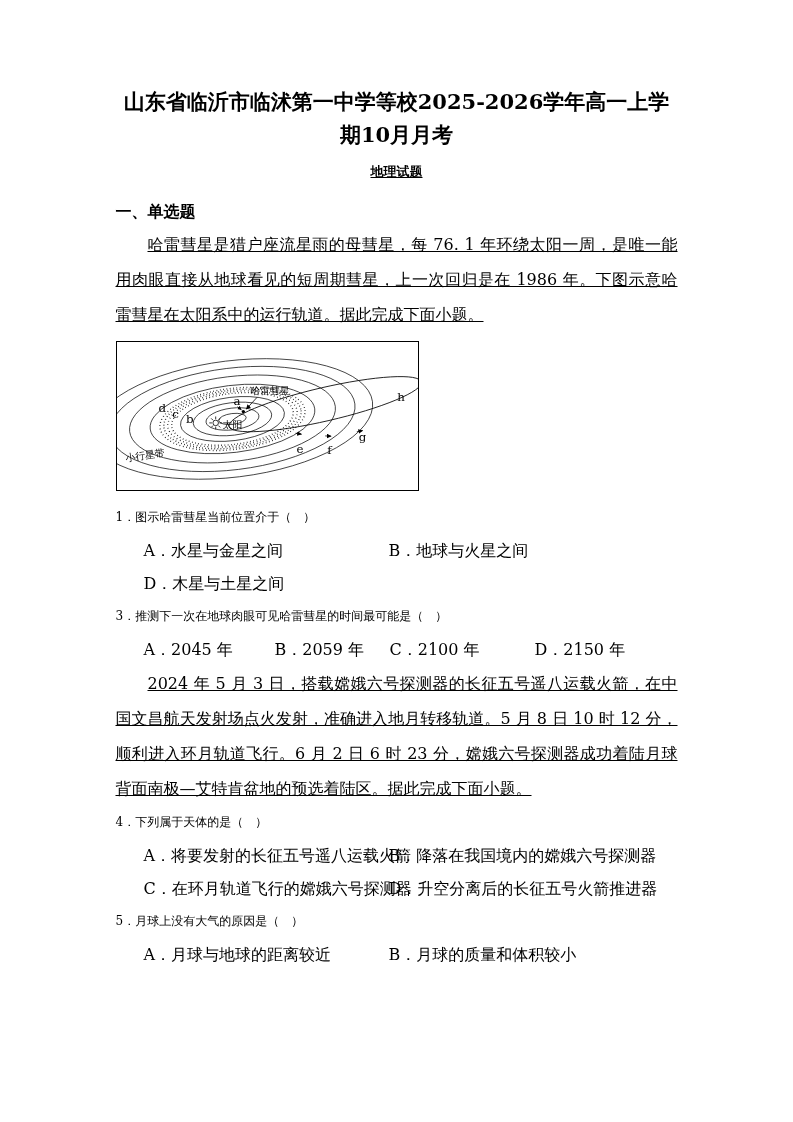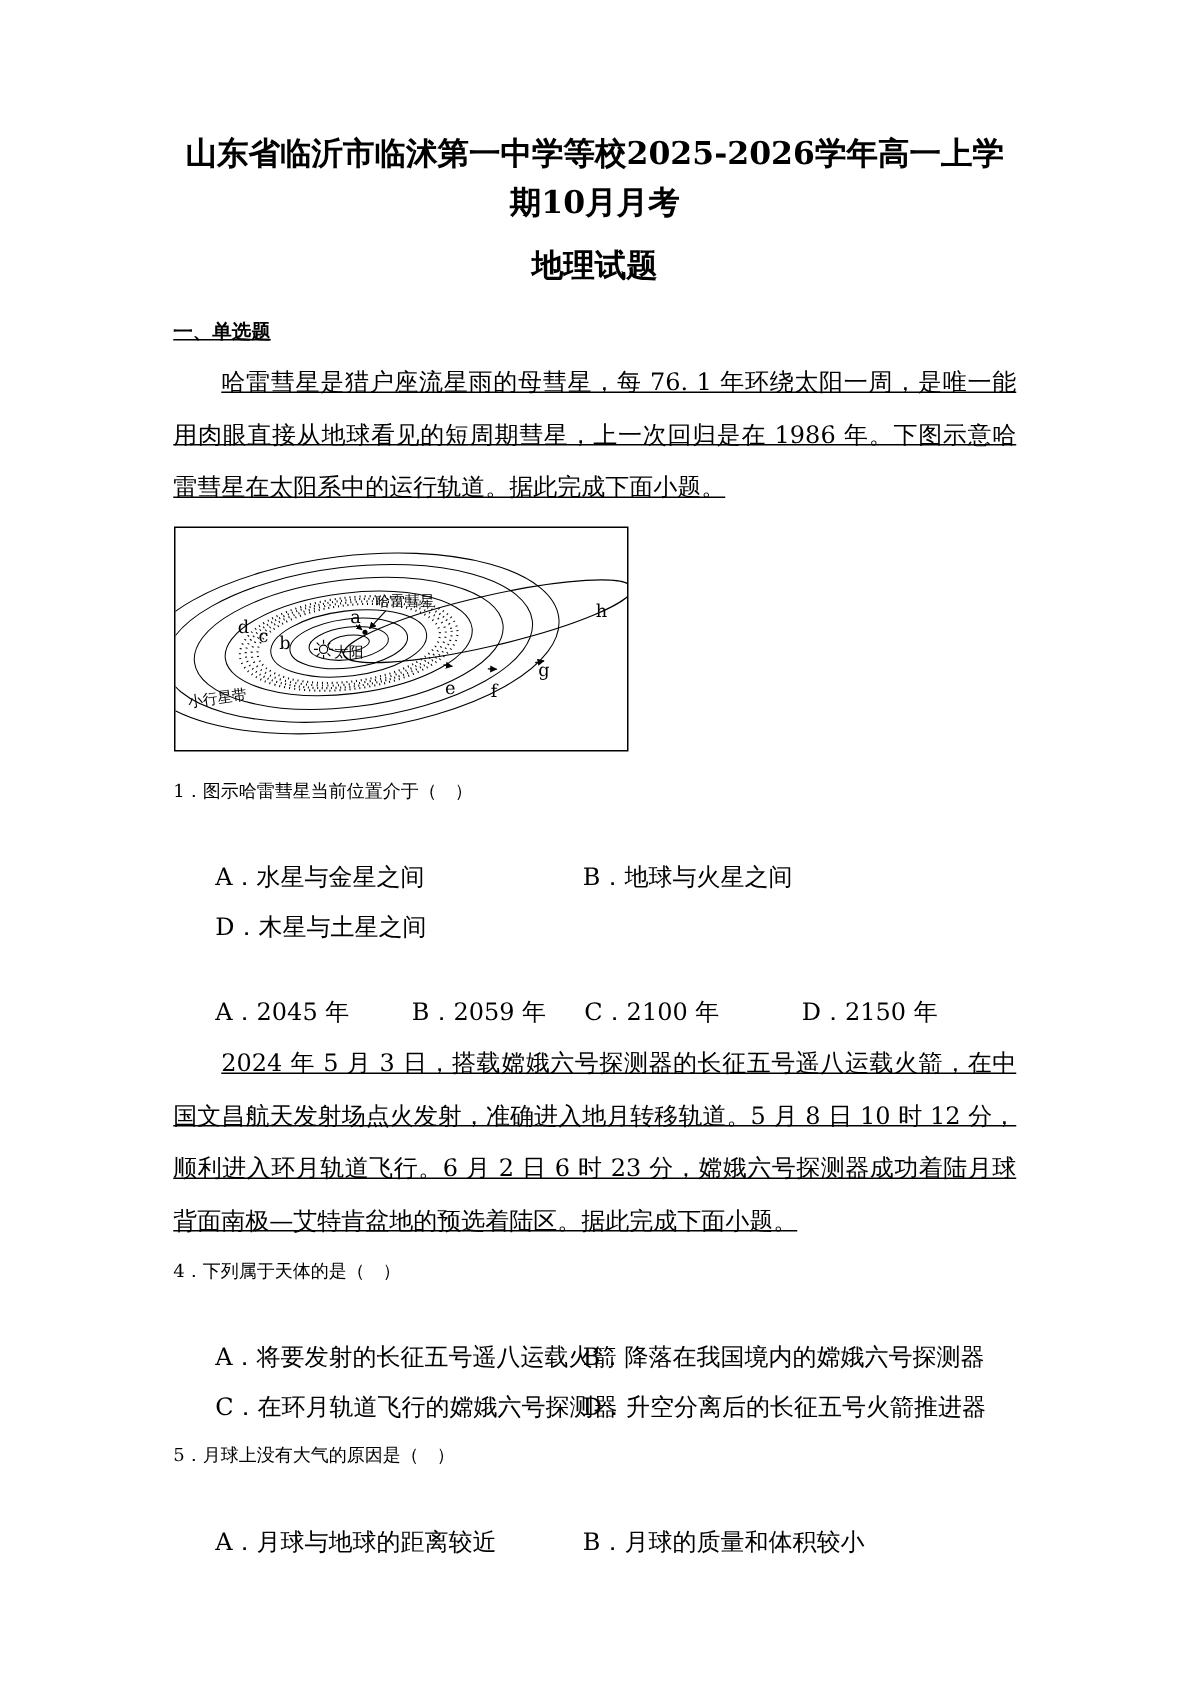--- a/index.html
+++ b/index.html
@@ -7,31 +7,31 @@
   .page {
     width: 706px; height: 1122px; margin: 0 auto; background: #ffffff;
     color: #000; padding: 86px 72px 40px 72px; overflow: hidden;
     font-family: "DejaVu Serif", "Liberation Serif", serif;
   }
   .doc-title {
     font-size: 21px; font-weight: 700; text-align: center;
     line-height: 1.55; margin: 0 0 12px 0;
   }
   .doc-subtitle {
-    font-size: 21px; font-weight: 700; text-align: center; margin: 0 0 16px 0;
+    font-size: 13px; font-weight: 700; text-align: center; margin: 0 0 16px 0; text-decoration: underline;
   }
-  .section-head { font-size: 13px; font-weight: 700; line-height: 30px; text-decoration: underline; }
+  .section-head { font-size: 16px; font-weight: 700; line-height: 30px; }
   .intro {
     font-size: 16px; line-height: 35px; text-align: justify;
     text-indent: 2em; margin: 0; text-decoration: underline;
   }
   .figure { margin: 9px 0 10px 0; width: 305px; }
   .figure svg { display: block; border: 1px solid #000; background: #fff; }
   .stem { font-size: 12px; line-height: 33px; }
-  .opts { padding-left: 28px; margin-top: 24px; }
+  .opts { padding-left: 28px; }
   .opt { font-size: 16px; line-height: 33px; display: block; white-space: nowrap; }
   .grid2 { display: grid; grid-template-columns: 245px auto; }
   .grid4 { display: grid; grid-template-columns: 131px 115px 145px auto; }
   svg text { font-family: "DejaVu Serif", "Liberation Serif", serif; fill: #000; }
   .svg-cn { font-size: 10px; }
   .svg-letter { font-size: 12px; }
 </style>
 </head>
 <body>
 
@@ -115,20 +115,21 @@
     <div class="stem">1．图示哈雷彗星当前位置介于（　）</div>
     <div class="opts grid2">
       <span class="opt">A．水星与金星之间</span>
       <span class="opt">B．地球与火星之间</span>
       <span class="opt">D．木星与土星之间</span>
     </div>
   </div>
 
 
   <div>
+    <div class="stem">3．推测下一次在地球肉眼可见哈雷彗星的时间最可能是（　）</div>
     <div class="opts grid4">
       <span class="opt">A．2045 年</span>
       <span class="opt">B．2059 年</span>
       <span class="opt">C．2100 年</span>
       <span class="opt">D．2150 年</span>
     </div>
   </div>
 
   <p class="intro">2024 年 5 月 3 日，搭载嫦娥六号探测器的长征五号遥八运载火箭，在中国文昌航天发射场点火发射，准确进入地月转移轨道。5 月 8 日 10 时 12 分，顺利进入环月轨道飞行。6 月 2 日 6 时 23 分，嫦娥六号探测器成功着陆月球背面南极—艾特肯盆地的预选着陆区。据此完成下面小题。</p>
 

